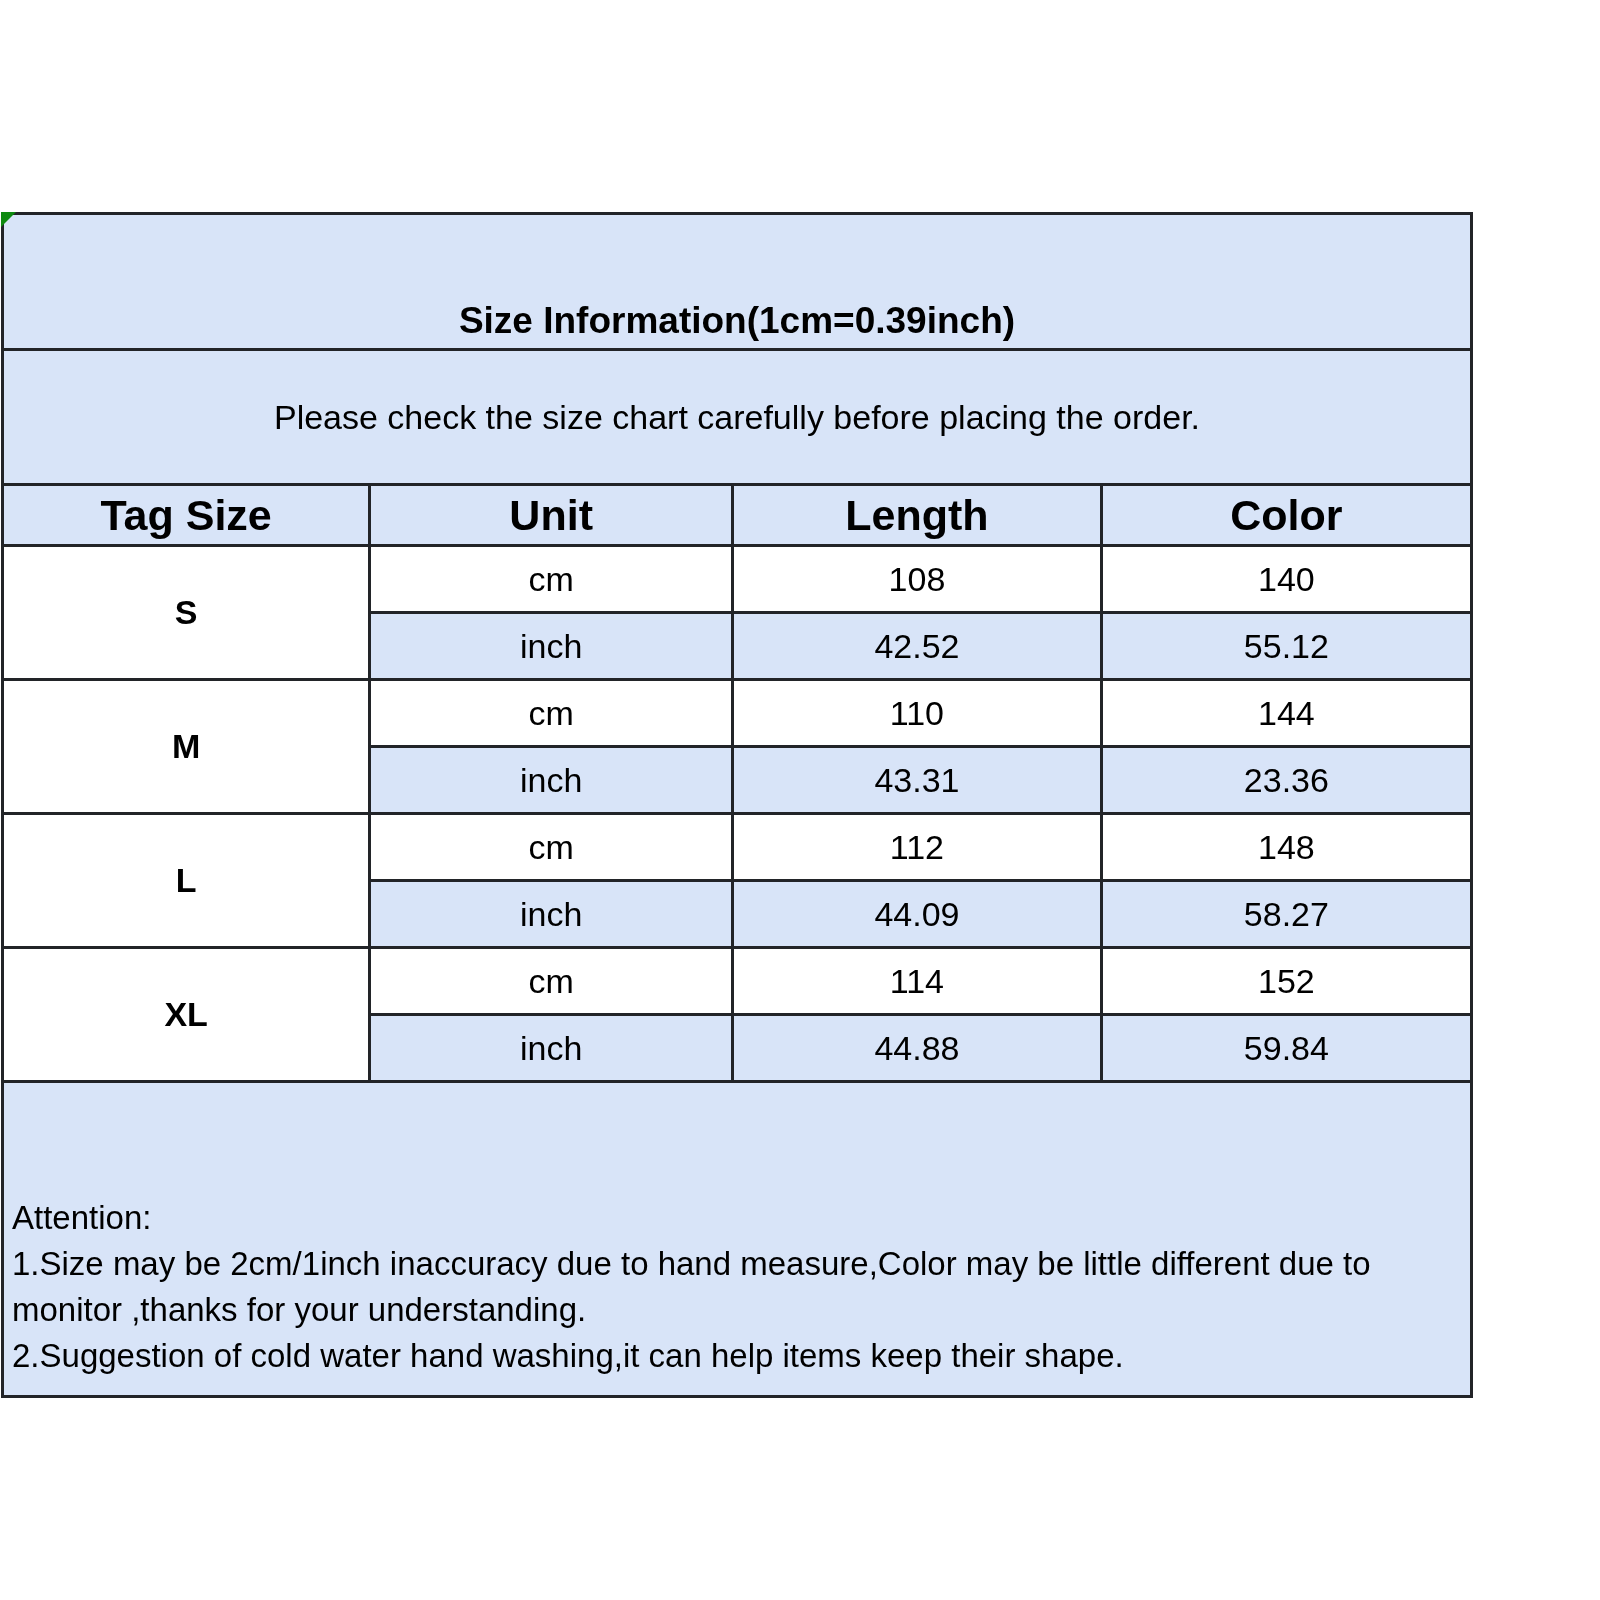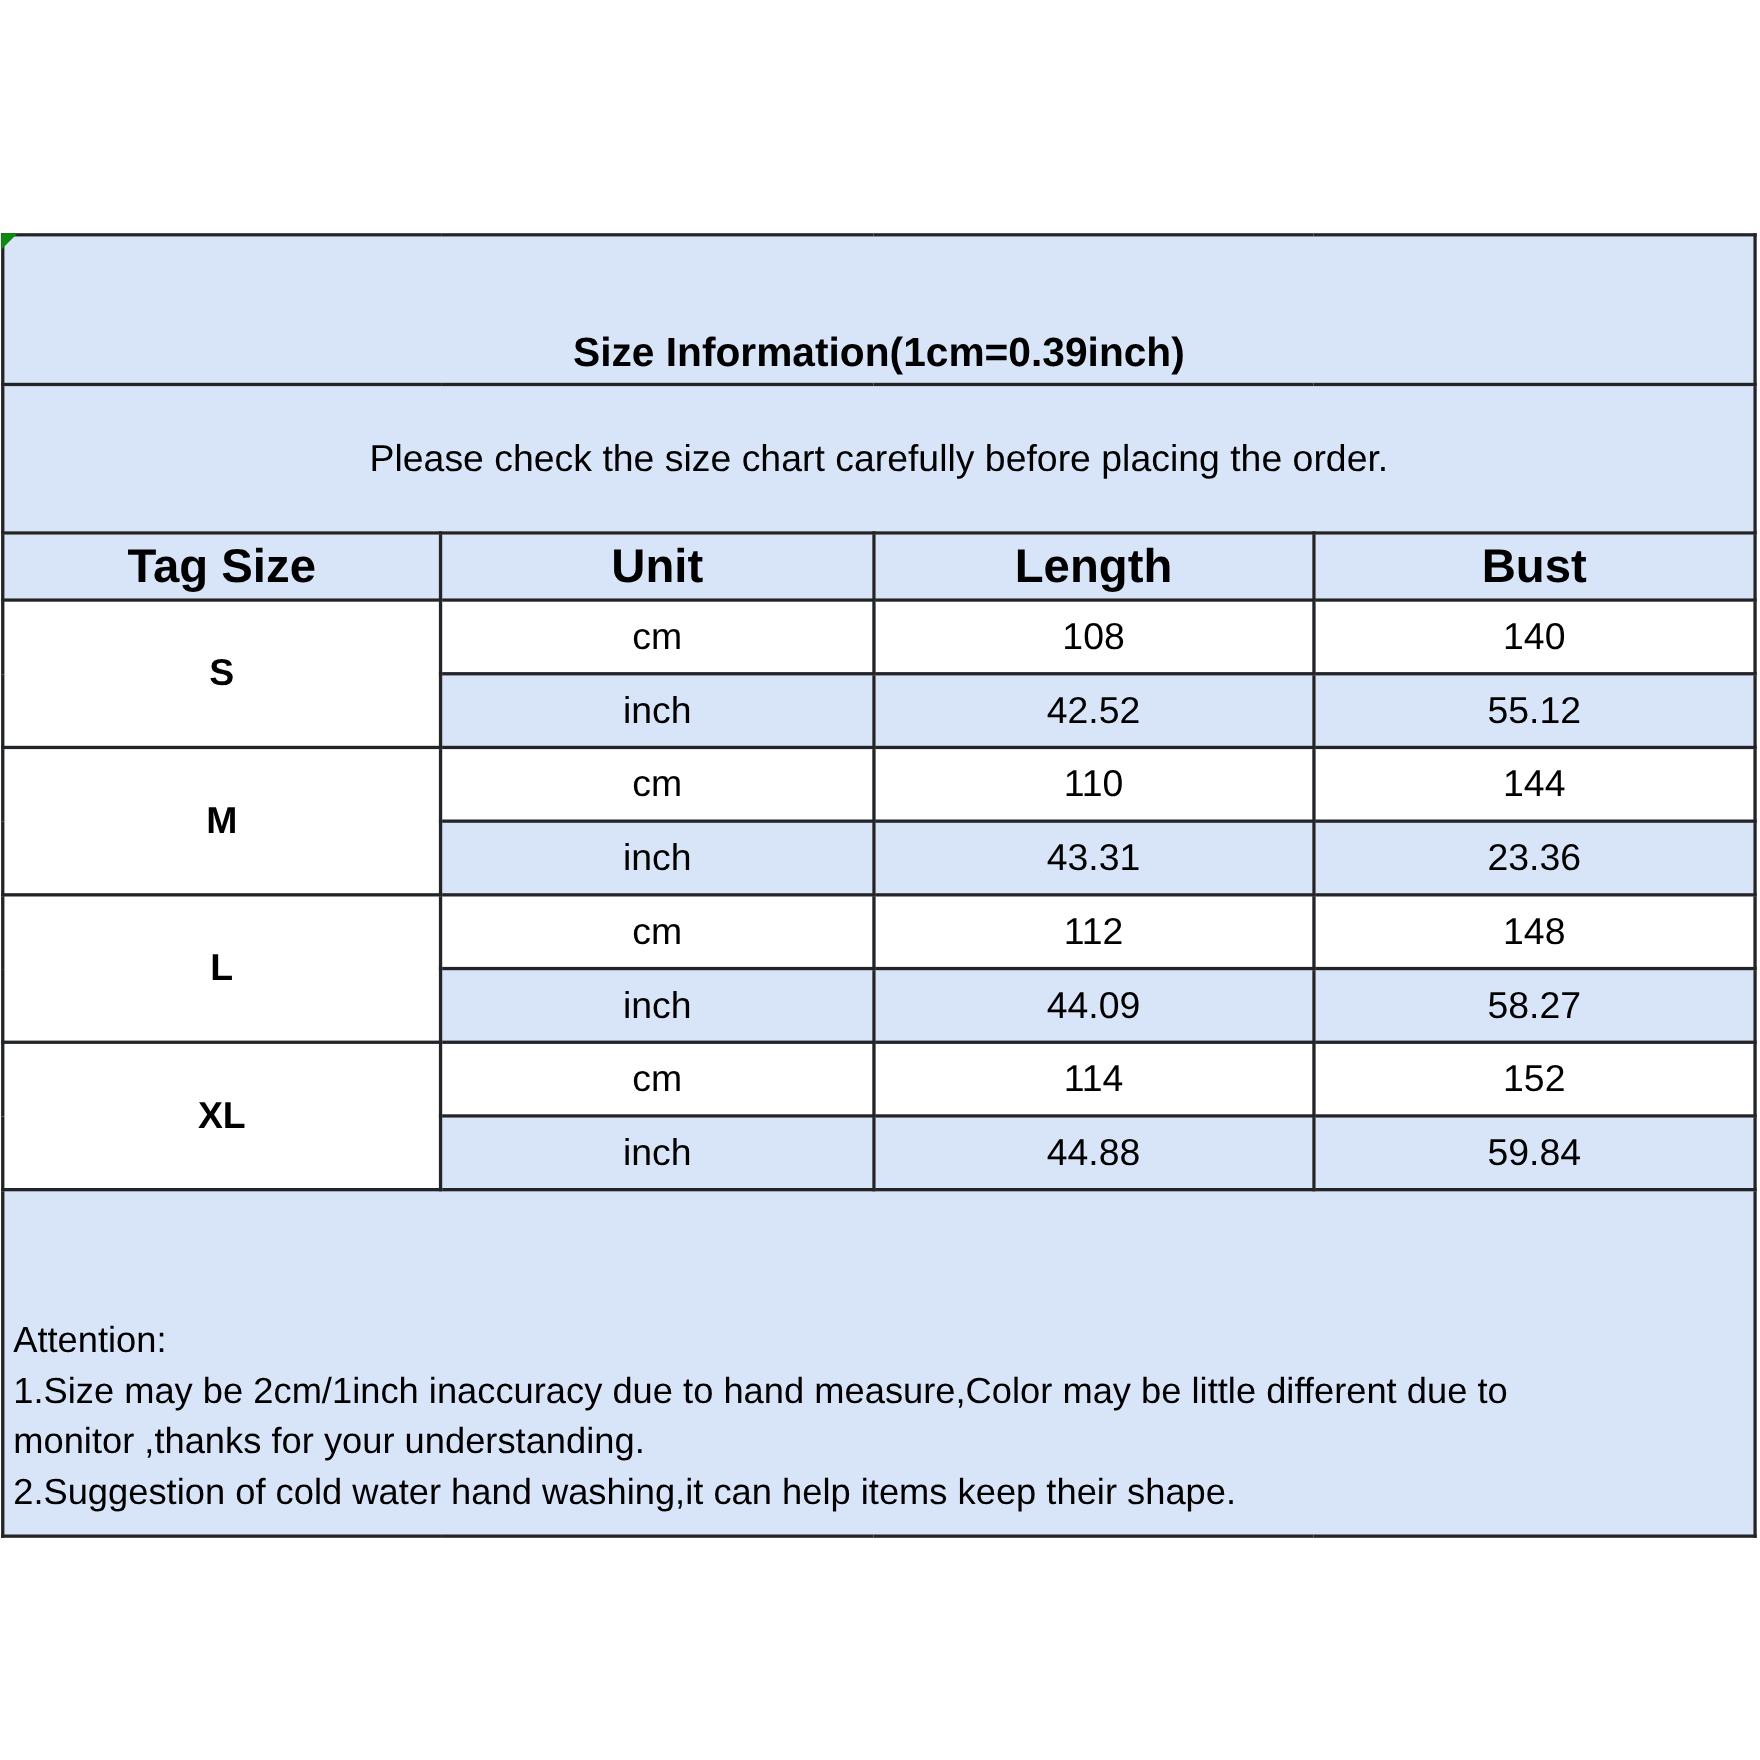--- a/index.html
+++ b/index.html
@@ -27,21 +27,21 @@
     width: 0;
     height: 0;
     border-top: 15px solid #0e8a10;
     border-right: 15px solid transparent;
     z-index: 5;
   }
   table.size-table {
     position: absolute;
     left: 1px;
     top: 212px;
-    width: 1596px;
+    width: 1472px;
     border-collapse: collapse;
     table-layout: fixed;
   }
   table.size-table td,
   table.size-table th {
     border: 3px solid #222428;
     text-align: center;
     vertical-align: middle;
     padding: 0;
     overflow: hidden;
@@ -107,21 +107,21 @@
     </tr>
 
     <tr class="subtitle-row">
       <td colspan="4" class="bg-blue">Please check the size chart carefully before placing the order.</td>
     </tr>
 
     <tr class="header-row">
       <th class="bg-blue">Tag Size</th>
       <th class="bg-blue">Unit</th>
       <th class="bg-blue">Length</th>
-      <th class="bg-blue">Bust</th>
+      <th class="bg-blue">Color</th>
     </tr>
 
     <tr class="data-row">
       <td rowspan="2" class="tag-cell">S</td>
       <td class="bg-white">cm</td>
       <td class="bg-white">108</td>
       <td class="bg-white">140</td>
     </tr>
     <tr class="data-row">
       <td class="bg-blue">inch</td>

